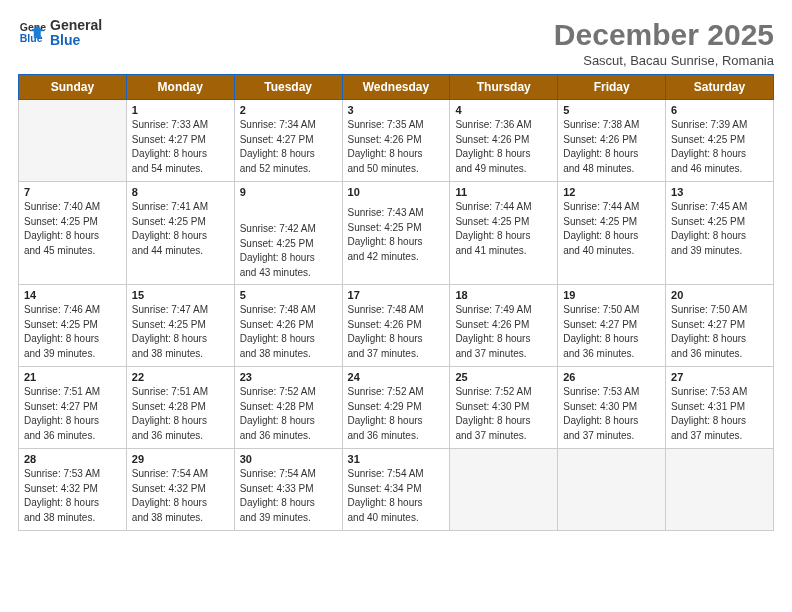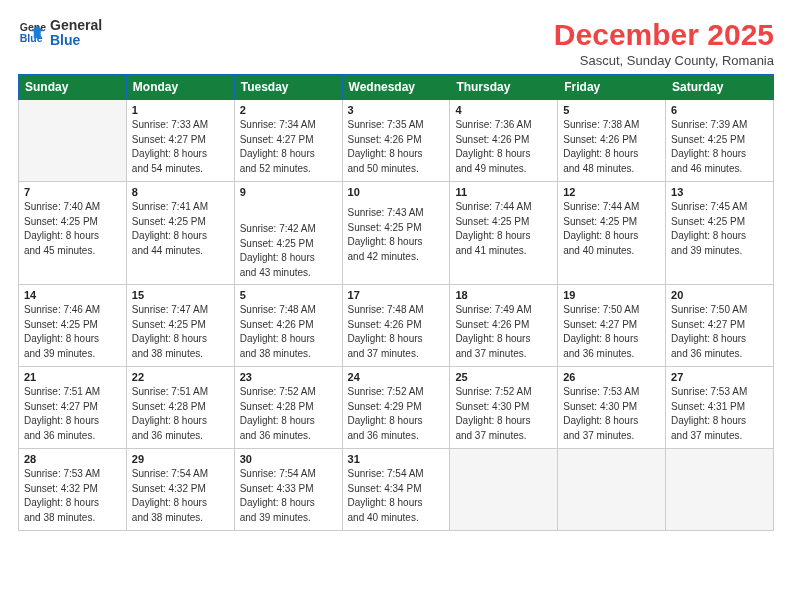--- a/index.html
+++ b/index.html
@@ -30,39 +30,39 @@
     .logo-icon {
       width: 28px;
       height: 28px;
     }
     .title-block {
       text-align: right;
     }
     .month-title {
       font-size: 30px;
       font-weight: bold;
-      color: #ef4444;
+      color: #737373;
       line-height: 1.1;
     }
     .subtitle {
       font-size: 13px;
       color: #444;
       margin-top: 2px;
     }
     .calendar {
       width: 100%;
       border-collapse: collapse;
       border: 1px solid #bbb;
       font-size: 10.5px;
     }
     .calendar th {
-      background: #15803d;
+      background: #a16207;
       color: #fff;
       padding: 5px 6px;
-      text-align: left;
+      text-align: center;
       font-size: 12px;
       font-weight: bold;
       border: 1px solid #1565c0;
     }
     .calendar td {
       border: 1px solid #ccc;
       vertical-align: top;
       padding: 4px 5px;
       width: calc(100% / 7);
       height: 82px;
@@ -95,21 +95,21 @@
         <text x="2" y="26" font-size="12" font-weight="bold" fill="#1565c0">Blue</text>
         <polygon points="22,8 30,14 26,14 26,22 18,22 18,14 14,14" fill="#1a7fd4"></polygon>
       </svg>
       <div style="display:flex;flex-direction:column;line-height:1.1;">
         <span style="font-size:14px;font-weight:bold;color:#333;">General</span>
         <span style="font-size:14px;font-weight:bold;color:#1565c0;">Blue</span>
       </div>
     </div>
     <div class="title-block">
       <div class="month-title">December 2025</div>
-      <div class="subtitle">Sascut, Sunday County, Romania</div>
+      <div class="subtitle">Sascut, Bacau Sunrise, Romania</div>
     </div>
   </div>
 
   <table class="calendar" id="cal-table">
     <thead>
       <tr id="header-row">
           <th>Sunday</th>
           <th>Monday</th>
           <th>Tuesday</th>
           <th>Wednesday</th>

